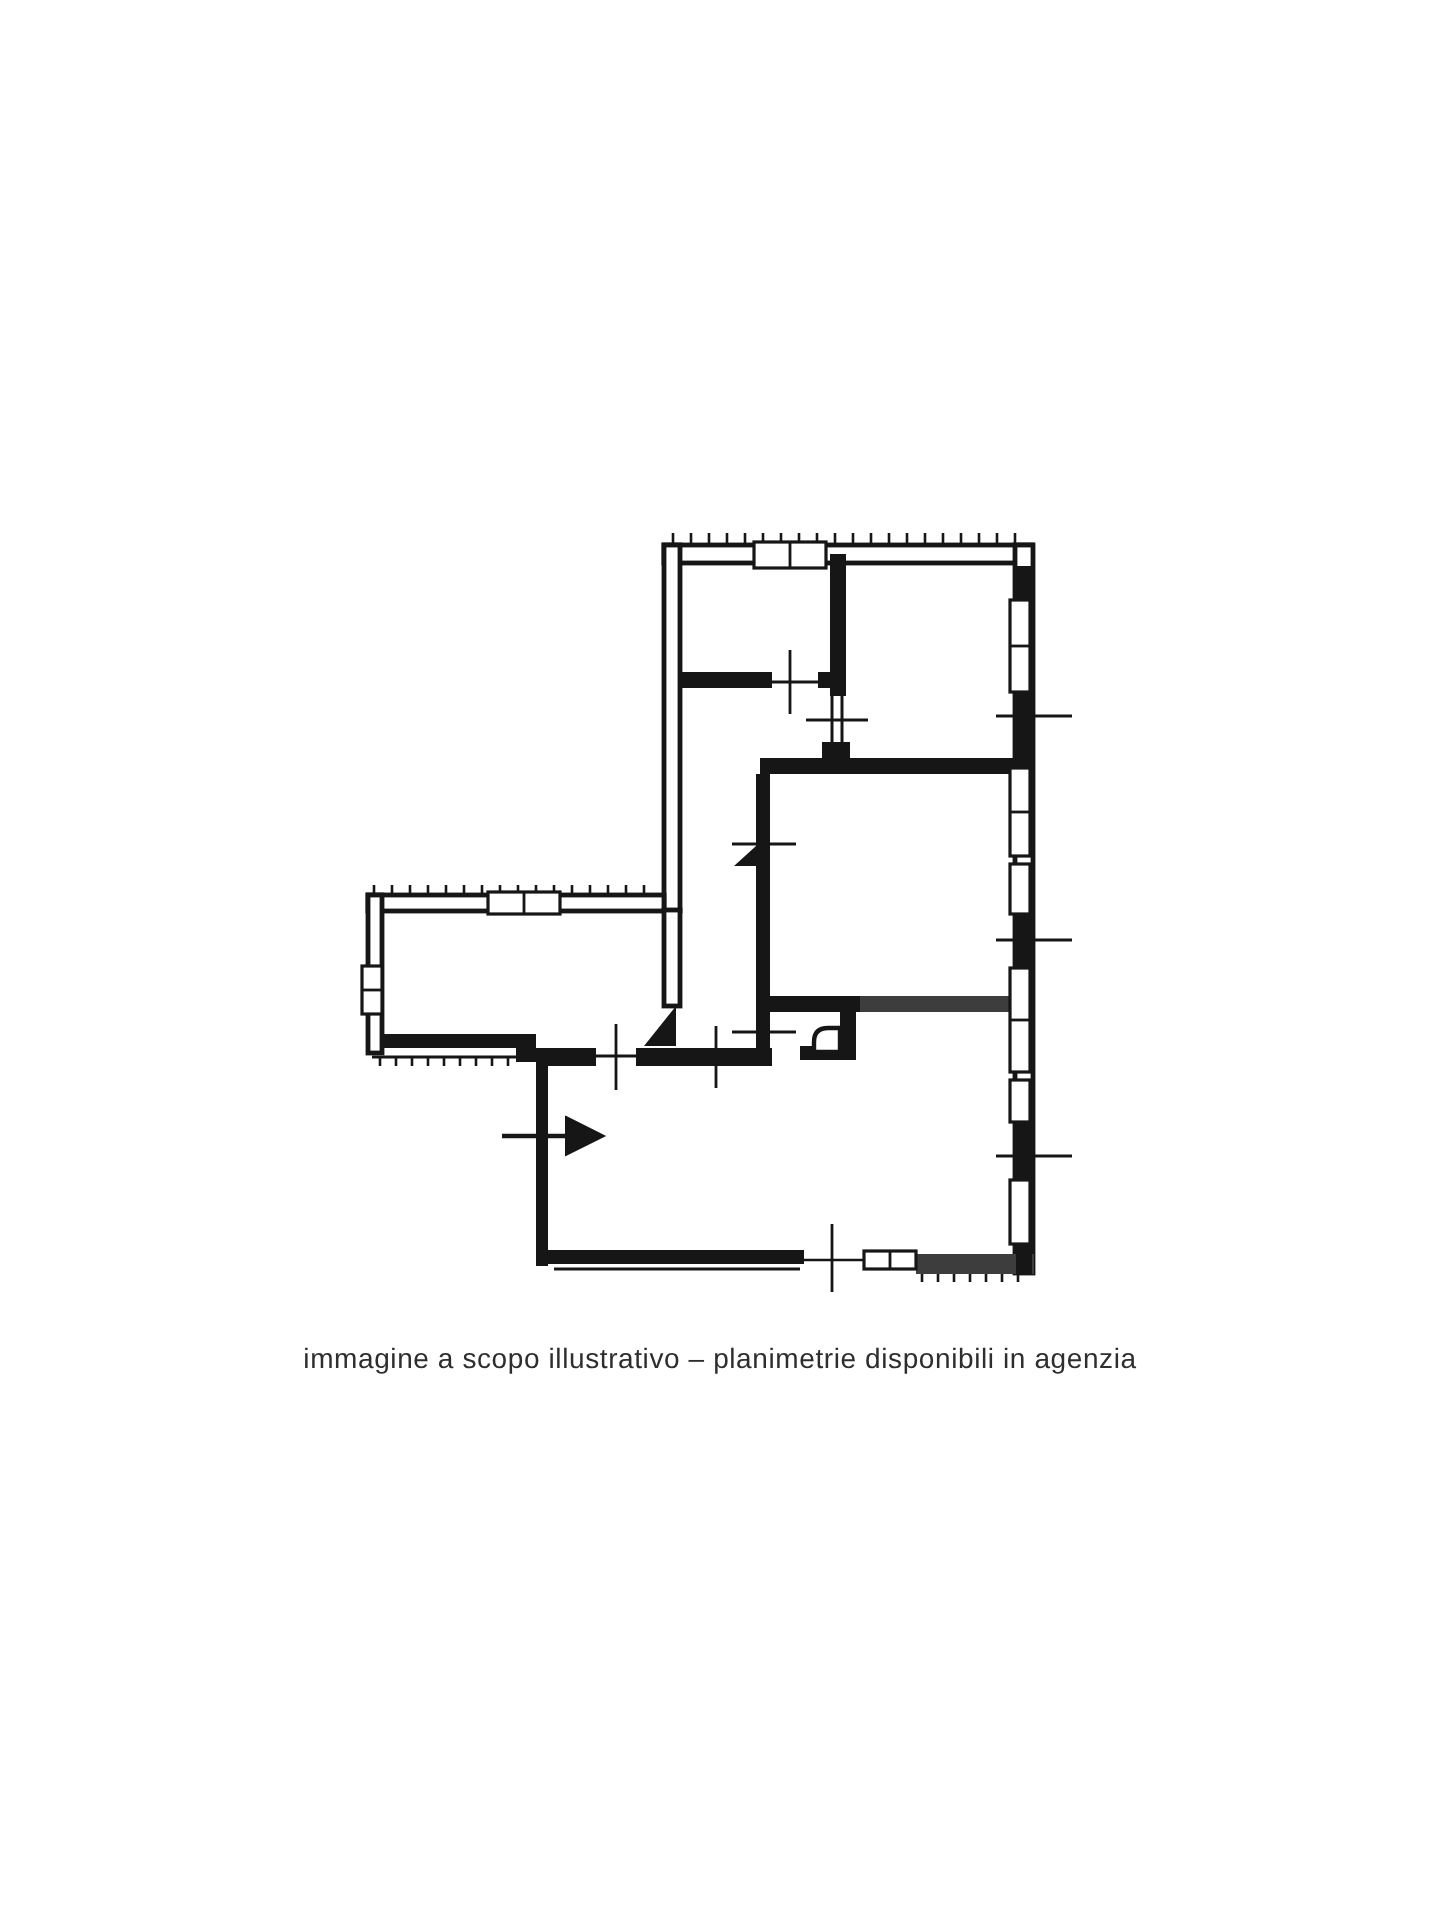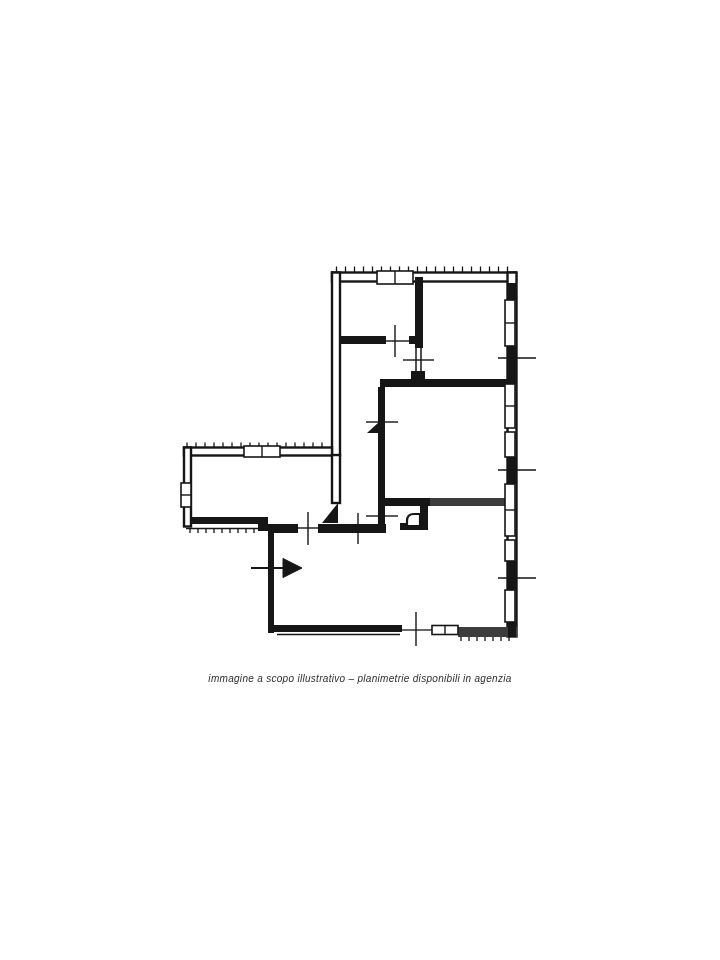--- a/index.html
+++ b/index.html
@@ -8,22 +8,21 @@
     font-family:"Liberation Sans", sans-serif;
   }
   .page{
     position:absolute;inset:0;background:#ffffff;
   }
   .plan-wrap{position:absolute;left:0;top:0;width:720px;height:960px;}
   svg{display:block;}
   .caption{
     position:absolute;left:0;right:0;top:668px;height:24px;
     text-align:center;
-    font-style:italic;
-    font-size:10px;
+    font-size:14px;
     line-height:22px;
     letter-spacing:0.3px;
     color:#2e2e2e;
   }
 </style>
 </head>
 <body>
 
 <div class="page" style="background: rgb(255, 255, 255);">
   <div class="plan-wrap">

